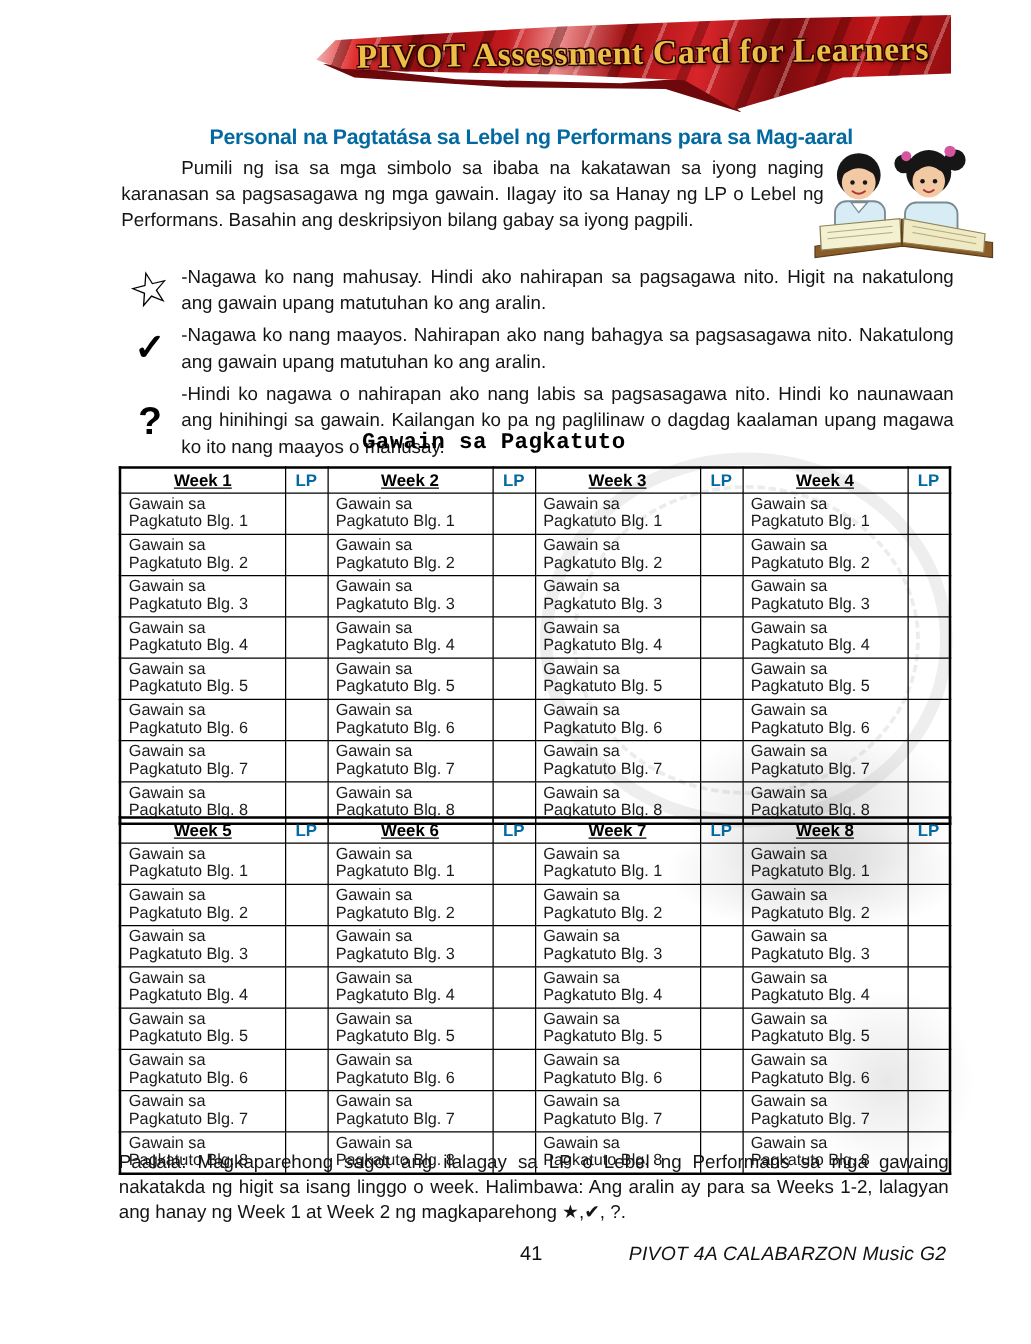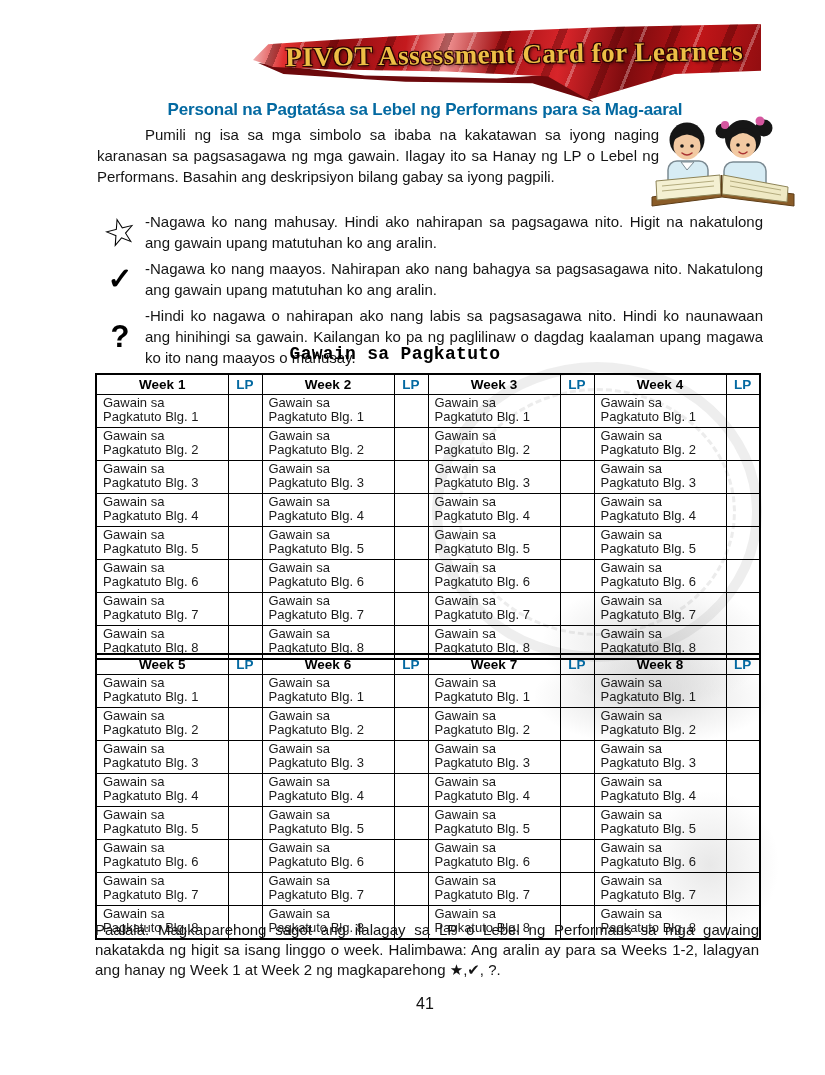--- a/index.html
+++ b/index.html
@@ -26,21 +26,21 @@
     border: 3px dashed rgba(150,150,150,0.18); border-radius: 50%;
   }
   .wm-blob1 { left: 540px; top: 580px; width: 230px; height: 130px;
     background: radial-gradient(ellipse at center, rgba(140,140,140,0.28) 0%, rgba(140,140,140,0.0) 70%); }
   .wm-blob2 { left: 535px; top: 650px; width: 235px; height: 95px;
     background: radial-gradient(ellipse at center, rgba(140,140,140,0.30) 0%, rgba(140,140,140,0.0) 72%); }
   .wm-blob3 { left: 640px; top: 790px; width: 140px; height: 150px;
     background: radial-gradient(ellipse at center, rgba(140,140,140,0.20) 0%, rgba(140,140,140,0.0) 70%); }
 
   
-  .banner { position: absolute; left: 253px; top: 24px; width: 508px; height: 78px; z-index: 2; }
+  .banner { position: absolute; left: 253px; top: 12px; width: 508px; height: 78px; z-index: 2; }
   .ribbon-back {
     position: absolute; inset: 0;
     background: #6d090c;
     clip-path: polygon(1% 50%, 22% 66%, 48% 70%, 60% 64%, 67% 100%, 55% 76%, 30% 74%, 6% 64%);
   }
   .ribbon-main {
     position: absolute; inset: 0;
     background:
       repeating-linear-gradient(112deg, rgba(255,235,235,0.30) 0 3px, rgba(255,255,255,0) 3px 26px, rgba(60,0,0,0.35) 26px 34px, rgba(255,255,255,0) 34px 52px),
       linear-gradient(100deg, #f3c9c9 0%, #e03030 7%, #8f0d10 17%, #c41a1e 30%, #ee8f8f 38%, #a31114 48%, #d8252a 60%, #7d0b0e 73%, #c01518 86%, #8f0d10 100%);
@@ -97,21 +97,21 @@
 
   table.week-table {
     border-collapse: collapse; table-layout: fixed;
     width: 664px; background: transparent;
     border: 2px solid #000;
     position: absolute; left: 0;
   }
   table.week-table.t0 { top: 373px; }
   table.week-table.t1 { top: 653px; }
   .week-table th, .week-table td { border: 1px solid #000; background: transparent; }
-  .week-table th.week { width: 132px; height: 20px; font-size: 13.5px; font-weight: bold; text-align: center; color: #000; }
+  .week-table th.week { width: 132px; height: 20px; font-size: 13.5px; font-weight: bold; text-align: center; color: #000; text-decoration: underline; }
   .week-table th.lp { width: 34px; font-size: 13.5px; font-weight: bold; text-align: center; color: #0369a1; }
   .week-table td.activity {
     height: 30px; font-size: 13px; line-height: 14.5px;
     padding: 1px 2px 2px 6px; vertical-align: middle; color: #1a1a1a;
   }
   .week-table td.lp-entry { height: 30px; }
 
   .note {
     position: absolute; top: 920px; left: 0; width: 664px;
     font-size: 15px; line-height: 20px; text-align: justify;
@@ -389,16 +389,17 @@
             <td class="activity"><span>Gawain sa</span><br><span>Pagkatuto Blg. 8</span></td>
             <td class="lp-entry"></td>
           </tr>
         </tbody>
       </table>
 
     <p class="note">Paalala: Magkaparehong sagot ang ilalagay sa LP o Lebel ng Performans sa mga gawaing nakatakda ng higit sa isang linggo o week. Halimbawa: Ang aralin ay para sa Weeks 1-2, lalagyan ang hanay ng Week 1 at Week 2 ng magkaparehong ★,✔, ?.</p>
 
     <div class="footer-row">
       <span class="page-number">41</span>
+      <span class="footer-source">PIVOT 4A CALABARZON Music G2</span>
     </div>
 
   </div>
 </div>
 
 </body></html>

